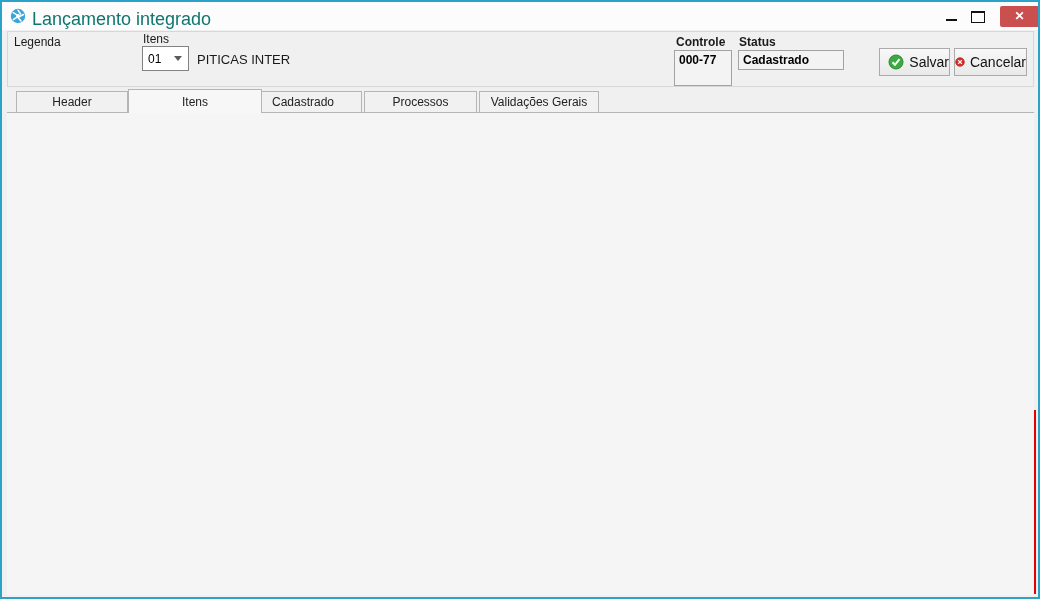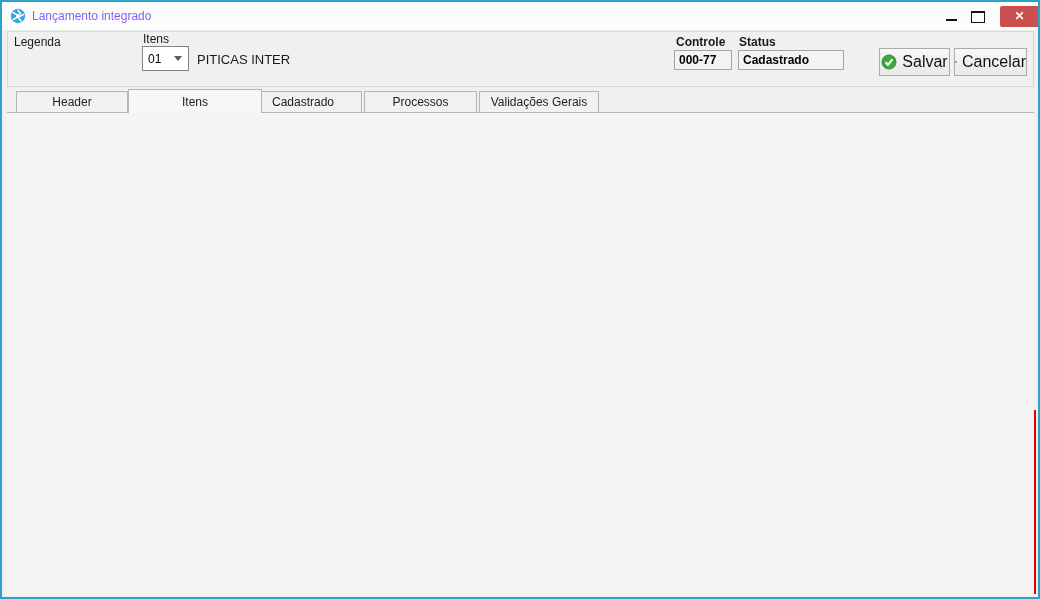--- a/index.html
+++ b/index.html
@@ -3,33 +3,33 @@
 <meta charset="utf-8">
 <style>
   html,body{margin:0;padding:0;background:#fff;font-family:"Liberation Sans",sans-serif;}
   .window{position:relative;width:1036px;height:595px;border:2px solid var(--window-border,#2BA3C9);background:#F0F0F0;overflow:hidden;}
   .abs{position:absolute;}
   .lbl{font-size:12px;color:#1A1A1A;white-space:nowrap;}
   .bold{font-weight:bold;}
 
   
   .titlebar{left:0;top:0;width:100%;height:28px;background:#FCFCFC;}
-  .title-text{left:30px;top:7px;font-size:12px;color:#8b5cf6;}
+  .title-text{left:30px;top:7px;font-size:18px;color:#0f766e;}
   .win-min{left:944px;top:17px;width:11px;height:2px;background:#111;}
   .win-max{left:969px;top:9px;width:12px;height:9px;border:1px solid #111;border-top:2px solid #111;background:#FCFCFC;}
   .win-close{left:998px;top:4px;width:39px;height:21px;background:var(--close-red,#C9504E);border-radius:2px;color:#fff;font-size:12px;font-weight:bold;text-align:center;line-height:21px;}
 
   
   .toppanel{left:5px;top:29px;width:1027px;height:56px;background:#F0F0F0;border:1px solid #D7D7D7;box-sizing:border-box;}
   .combo{background:#fff;border:1px solid #828282;box-sizing:border-box;font-size:12px;display:flex;align-items:center;}
   .combo .val{flex:1;padding:0 5px;overflow:hidden;white-space:nowrap;}
   .chev{width:0;height:0;border-left:4px solid transparent;border-right:4px solid transparent;border-top:5px solid #5A5A5A;margin-right:6px;}
   .combo-gray{background:#DBD9D4;}
   .field{background:#F3F3F3;border:1px solid #A3A3A3;box-sizing:border-box;font-size:12px;font-weight:bold;padding:2px 4px;white-space:nowrap;}
-  .btn{background:linear-gradient(#F8F8F8,#E9E9E9);border:1px solid #ABABAB;box-sizing:border-box;font-size:16px;color:#111;display:flex;align-items:center;justify-content:center;gap:5px;}
+  .btn{background:linear-gradient(#F8F8F8,#E9E9E9);border:1px solid #ABABAB;box-sizing:border-box;font-size:14px;color:#111;display:flex;align-items:center;justify-content:flex-end;gap:5px;}
 
   
   .tab{top:89px;height:21px;background:#F1F1F1;border:1px solid #B5B5B5;border-bottom:none;box-sizing:border-box;font-size:12px;text-align:center;line-height:20px;color:#222;z-index:1;}
   .tab.active{top:87px;height:24px;background:#F7F7F7;line-height:24px;z-index:3;}
   .tabcontent{left:5px;top:110px;width:1027px;height:483px;background:#F5F5F5;border-top:1px solid #B5B5B5;box-sizing:border-box;z-index:2;}
 
   
   .group{border:1px solid #D0D0D0;background:#F5F5F5;box-sizing:border-box;}
   .group-label{position:absolute;top:-7px;left:8px;background:#F5F5F5;padding:0 4px;font-size:12px;color:#333;}
 
@@ -111,21 +111,21 @@
   <div class="abs toppanel"></div>
   <div class="abs lbl" style="left:12px;top:33px">Legenda</div>
   <div class="abs lbl" style="left:141px;top:30px">Itens</div>
   <div class="abs combo" style="left:140px;top:44px;width:47px;height:25px">
     <span class="val">01</span>
     <span class="chev"></span>
   </div>
   <div class="abs lbl" style="left:195px;top:50px;font-size:13px">PITICAS INTER</div>
 
   <div class="abs lbl bold" style="left:674px;top:33px">Controle</div>
-  <div class="abs field" style="left:672px;top:48px;width:58px;height:20px">000-77</div>
+  <div class="abs field" style="left:672px;top:48px;width:58px;height:36px">000-77</div>
   <div class="abs lbl bold" style="left:737px;top:33px">Status</div>
   <div class="abs field" style="left:736px;top:48px;width:106px;height:20px">Cadastrado</div>
 
   <div class="abs btn" style="left:877px;top:46px;width:71px;height:28px">
     <svg width="16" height="16" viewBox="0 0 16 16">
       <circle cx="8" cy="8" r="7" fill="#3BAA41" stroke="#2A8A30"></circle>
       <path d="M4.5 8.2 L7 10.8 L11.5 5.2" stroke="#fff" stroke-width="2" fill="none"></path>
     </svg>
     <span>Salvar</span>
   </div>

